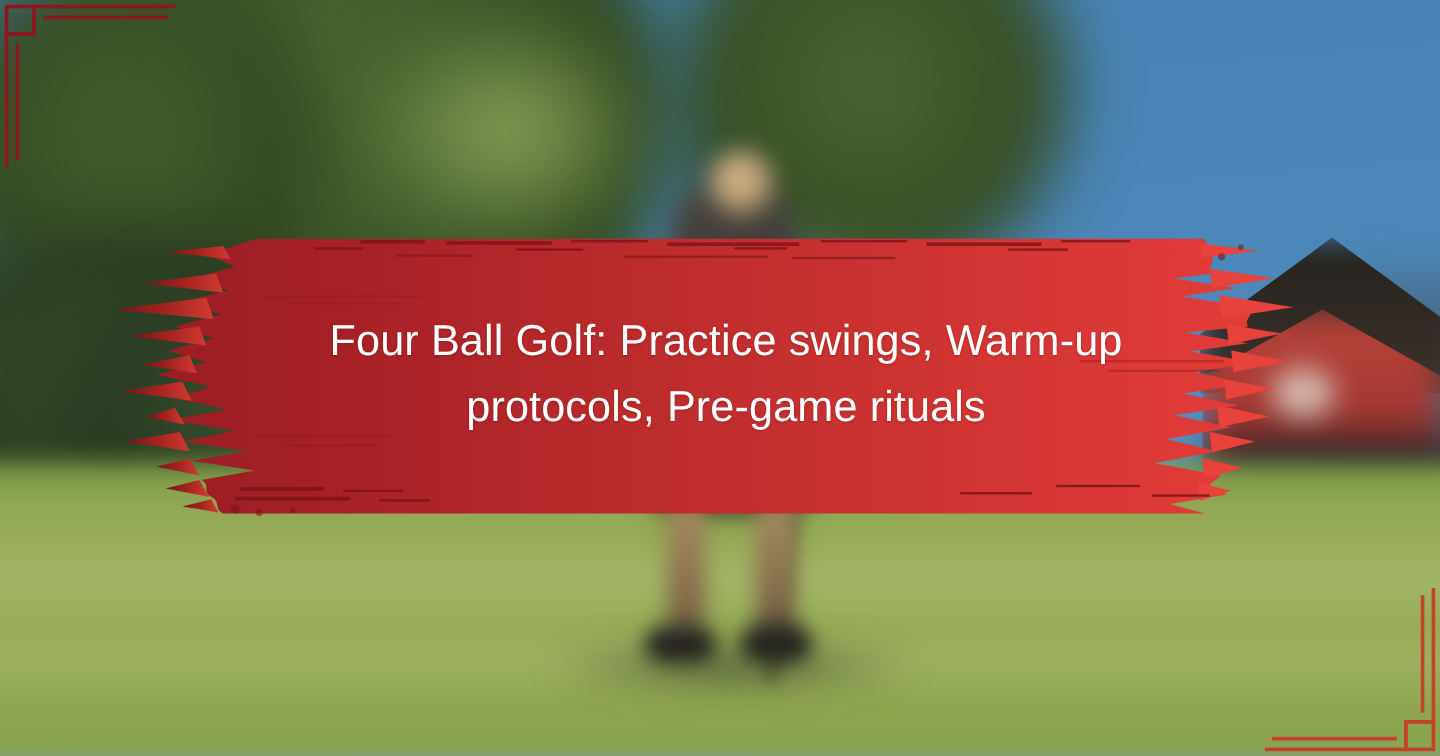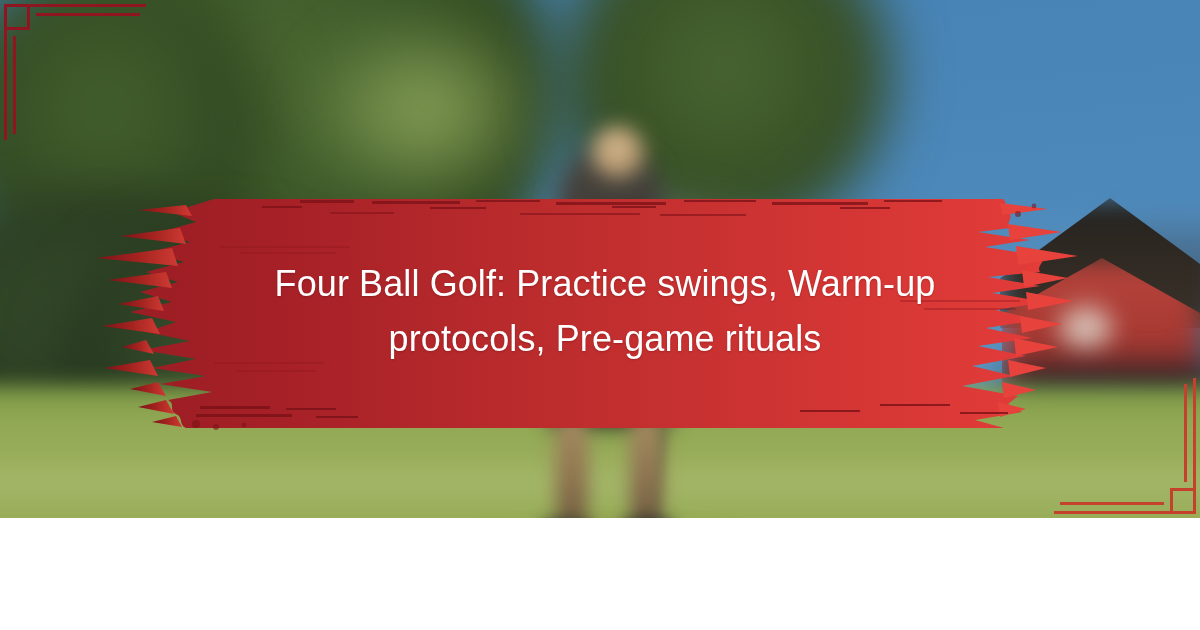--- a/index.html
+++ b/index.html
@@ -5,21 +5,21 @@
   * { margin:0; padding:0; box-sizing:border-box; }
 
   html, body {
     width:1200px; height:630px;
     overflow:hidden;
     font-family:"Liberation Sans", sans-serif;
   }
 
   #card {
     position:relative;
-    width:1200px; height:518px;
+    width:1200px; height:630px;
     overflow:hidden;
     background:#4a86bb;
   }
 
   
   .photo {
     position:absolute; inset:0;
     overflow:hidden;
   }
   .photo-layer { position:absolute; }

